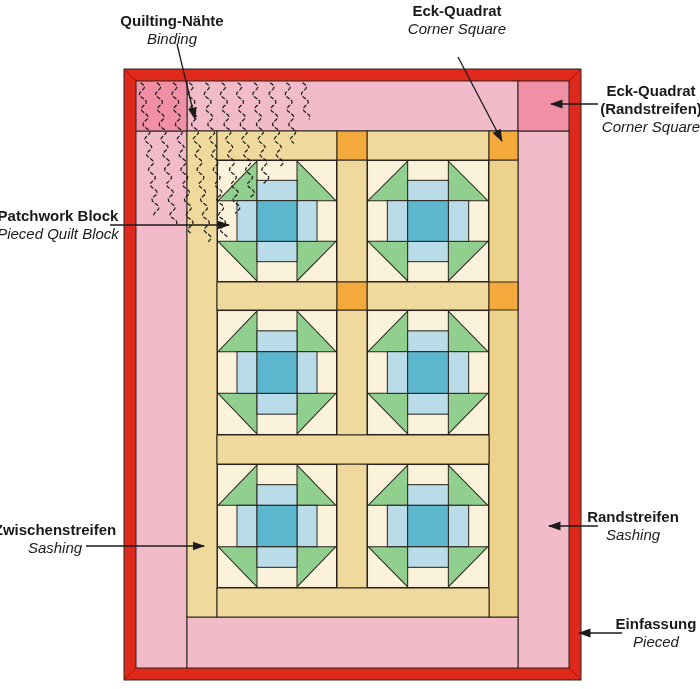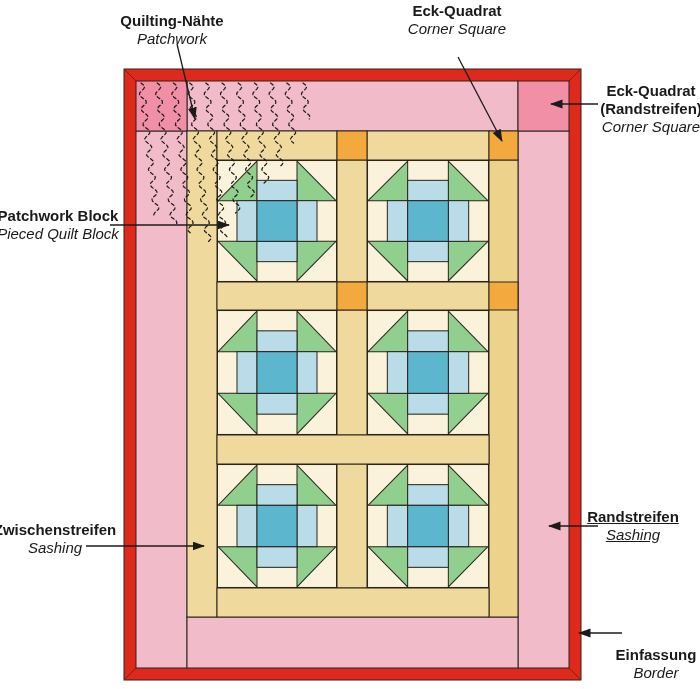--- a/index.html
+++ b/index.html
@@ -124,21 +124,21 @@
       <line class="arrow" marker-end="url(#ah)" x1="598" y1="104" x2="551" y2="104"></line>
       <line class="arrow" marker-end="url(#ah)" x1="110" y1="225" x2="229" y2="225"></line>
       <line class="arrow" marker-end="url(#ah)" x1="86" y1="546" x2="204" y2="546"></line>
       <line class="arrow" marker-end="url(#ah)" x1="598" y1="526" x2="549" y2="526"></line>
       <line class="arrow" marker-end="url(#ah)" x1="622" y1="633" x2="579" y2="633"></line>
     </g>
   </svg>
 
   <div class="label" style="left:172px;top:12px;">
     <div class="de">Quilting-Nähte</div>
-    <div class="en">Patchwork</div>
+    <div class="en">Binding</div>
   </div>
 
   <div class="label" style="left:457px;top:2px;">
     <div class="de">Eck-Quadrat</div>
     <div class="en">Corner Square</div>
   </div>
 
   <div class="label" style="left:651px;top:82px;">
     <div class="de">Eck-Quadrat</div>
     <div class="de">(Randstreifen)</div>
@@ -148,23 +148,23 @@
   <div class="label" style="left:58px;top:207px;">
     <div class="de">Patchwork Block</div>
     <div class="en">Pieced Quilt Block</div>
   </div>
 
   <div class="label" style="left:55px;top:521px;">
     <div class="de">Zwischenstreifen</div>
     <div class="en">Sashing</div>
   </div>
 
-  <div class="label" style="left:633px;top:508px;text-decoration:underline;">
+  <div class="label" style="left:633px;top:508px;">
     <div class="de">Randstreifen</div>
     <div class="en">Sashing</div>
   </div>
 
-  <div class="label" style="left:656px;top:646px;">
+  <div class="label" style="left:656px;top:615px;">
     <div class="de">Einfassung</div>
-    <div class="en">Border</div>
+    <div class="en">Pieced</div>
   </div>
 
 </div>
 
 </body></html>

